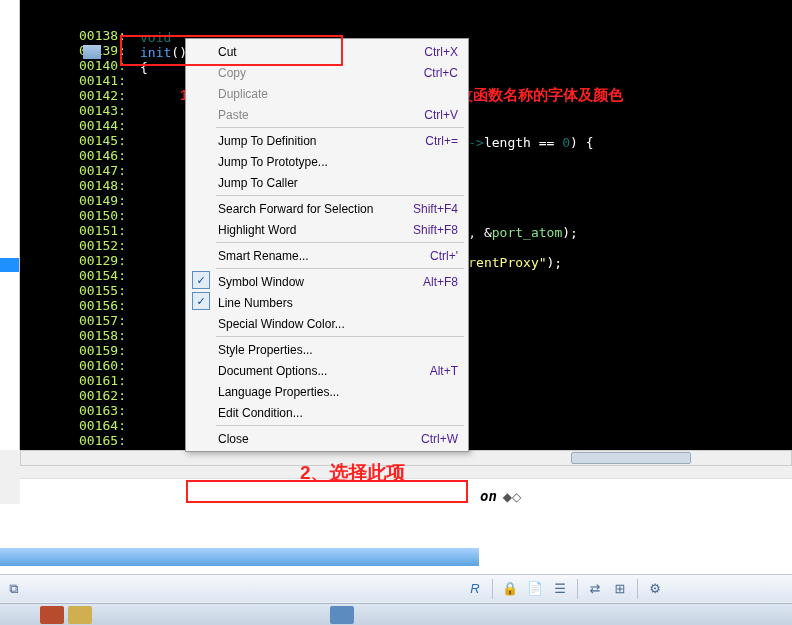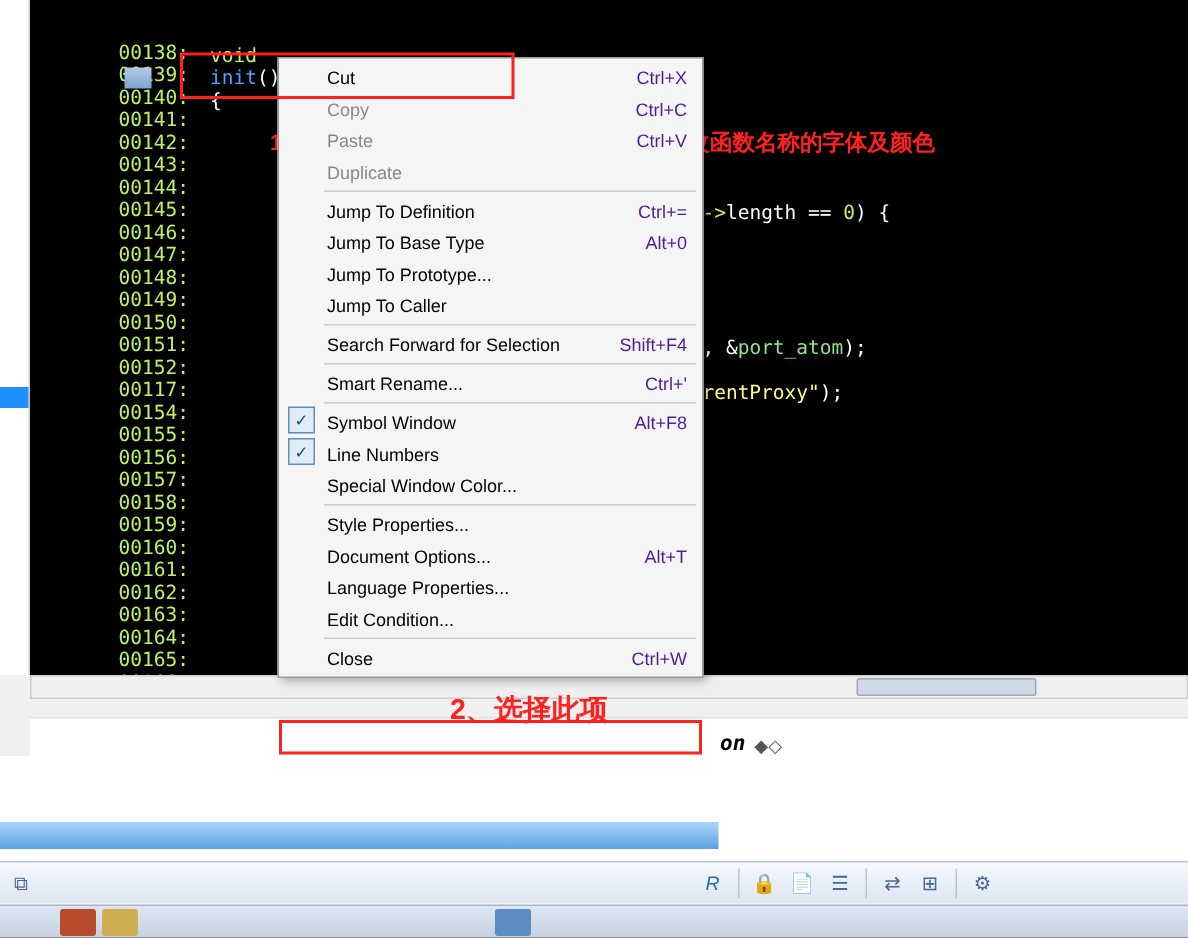--- a/index.html
+++ b/index.html
@@ -37,21 +37,21 @@
     }
     .gutter .ln { height: 15px; }
     .gutter .ln::after { content: ":"; }
     .code-body {
       position: absolute;
       left: 120px;
       top: 0;
       line-height: 15px;
     }
     .code-body .row { height: 15px; white-space: pre; }
-    .kw { color: #bef264; }
+    .kw { color: #0f766e; }
     .fn { color: #4aa3ff; }
     .str { color: #ffff80; }
     .ptr { color: #66ccff; }
     .arg { color: #89e689; }
     .annotation-1 {
       position: absolute;
       left: 180px;
       top: 86px;
       color: #ff2020;
       font-size: 15px;
@@ -269,21 +269,21 @@
       <div class="ln">00143</div>
       <div class="ln">00144</div>
       <div class="ln">00145</div>
       <div class="ln">00146</div>
       <div class="ln">00147</div>
       <div class="ln">00148</div>
       <div class="ln">00149</div>
       <div class="ln">00150</div>
       <div class="ln">00151</div>
       <div class="ln">00152</div>
-      <div class="ln">00117</div>
+      <div class="ln">00129</div>
       <div class="ln">00154</div>
       <div class="ln">00155</div>
       <div class="ln">00156</div>
       <div class="ln">00157</div>
       <div class="ln">00158</div>
       <div class="ln">00159</div>
       <div class="ln">00160</div>
       <div class="ln">00161</div>
       <div class="ln">00162</div>
       <div class="ln">00163</div>
@@ -336,45 +336,45 @@
   <div class="menu-inner">
     <div class="menu-item">
         <span>Cut</span>
         <span class="shortcut">Ctrl+X</span>
       </div>
     <div class="menu-item disabled">
         <span>Copy</span>
         <span class="shortcut">Ctrl+C</span>
       </div>
     <div class="menu-item disabled">
+        <span>Duplicate</span>
+      </div>
+    <div class="menu-item disabled">
         <span>Paste</span>
         <span class="shortcut">Ctrl+V</span>
       </div>
-    <div class="menu-item disabled">
-        <span>Duplicate</span>
-      </div>
     <div class="menu-sep"></div>
     <div class="menu-item">
         <span>Jump To Definition</span>
         <span class="shortcut">Ctrl+=</span>
       </div>
     <div class="menu-item">
-        <span>Jump To Base Type</span>
-        <span class="shortcut">Alt+0</span>
-      </div>
-    <div class="menu-item">
         <span>Jump To Prototype...</span>
       </div>
     <div class="menu-item">
         <span>Jump To Caller</span>
       </div>
     <div class="menu-sep"></div>
     <div class="menu-item">
         <span>Search Forward for Selection</span>
         <span class="shortcut">Shift+F4</span>
+      </div>
+    <div class="menu-item">
+        <span>Highlight Word</span>
+        <span class="shortcut">Shift+F8</span>
       </div>
     <div class="menu-sep"></div>
     <div class="menu-item">
         <span>Smart Rename...</span>
         <span class="shortcut">Ctrl+'</span>
       </div>
     <div class="menu-sep"></div>
     <div class="menu-item">
         <span class="check-box">✓</span>
         <span>Symbol Window</span>

